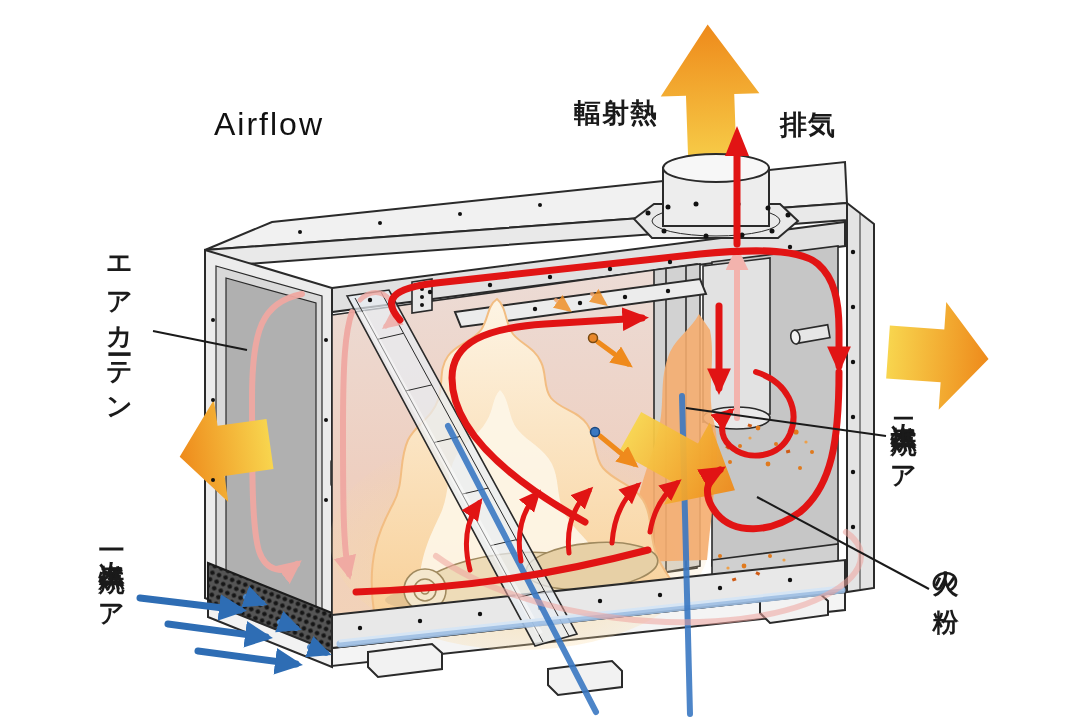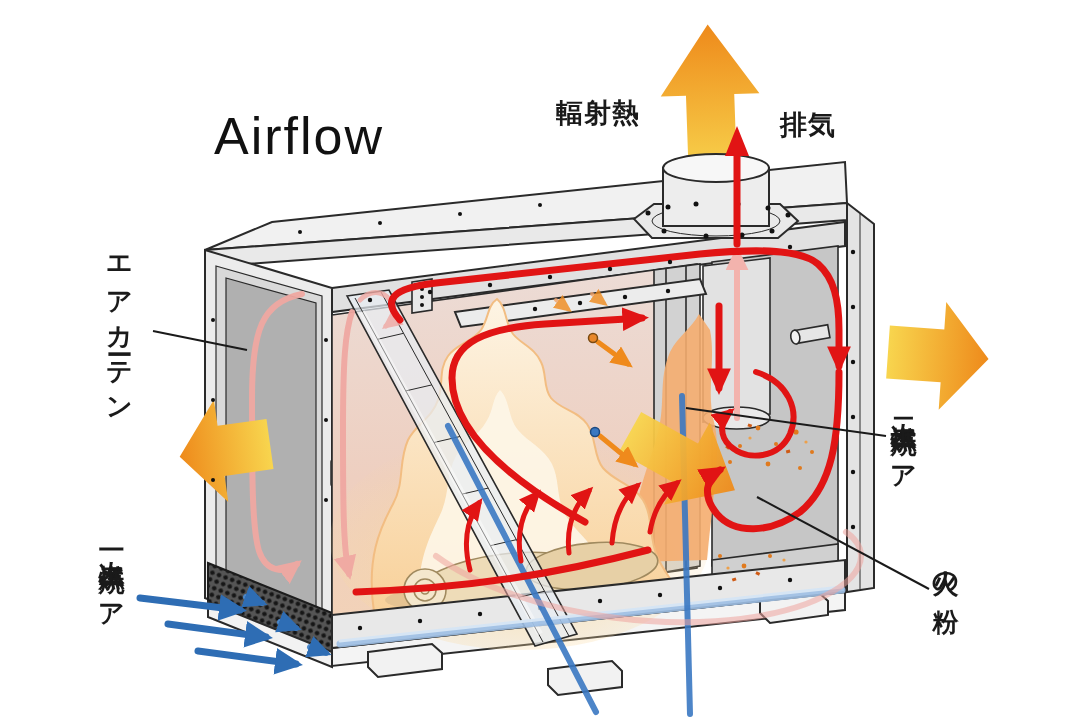--- a/index.html
+++ b/index.html
@@ -2,21 +2,21 @@
 <html><head>
 <meta charset="utf-8">
 <style>
   html,body{margin:0;padding:0;background:#ffffff;}
   #stage{position:relative;width:1080px;height:720px;background:#ffffff;overflow:hidden;
          font-family:"Liberation Sans","DejaVu Sans",sans-serif;}
   #diagram-svg{position:absolute;left:0;top:0;}
   .lbl{position:absolute;color:#1a1a1a;font-weight:600;line-height:1.15;}
   .lbl-h{font-size:27px;letter-spacing:1px;}
   .lbl-v{writing-mode:vertical-rl;font-size:26px;letter-spacing:4px;font-weight:600;}
-  #title{position:absolute;left:214px;top:106px;font-size:52px;font-weight:400;
+  #title{position:absolute;left:214px;top:106px;font-size:32px;font-weight:400;
          letter-spacing:2px;color:#111;}
 </style>
 </head>
 <body>
 
 <div id="stage">
 
 <svg id="diagram-svg" width="1080" height="720" viewBox="0 0 1080 720">
 <defs>
   <linearGradient id="gradArrow" gradientUnits="userSpaceOnUse" x1="0" y1="0" x2="96" y2="0">
@@ -309,20 +309,20 @@
 </g>
 
 <g stroke="#1a1a1a" stroke-width="2">
   <line x1="153" y1="331" x2="247" y2="350"></line>
   <line x1="886" y1="436" x2="686" y2="408"></line>
   <line x1="929" y1="589" x2="757" y2="497"></line>
 </g>
 </svg>
 
 <div id="title">Airflow</div>
-<div class="lbl lbl-h" style="left:556px;top:98px;">輻射熱</div>
+<div class="lbl lbl-h" style="left:574px;top:98px;">輻射熱</div>
 <div class="lbl lbl-h" style="left:780px;top:110px;">排気</div>
 <div class="lbl lbl-v" style="left:104px;top:240px;">エアカーテン</div>
 <div class="lbl lbl-v" style="left:96px;top:536px;">一次燃焼エア</div>
 <div class="lbl lbl-v" style="left:888px;top:398px;">二次燃焼エア</div>
 <div class="lbl lbl-v" style="left:930px;top:550px;">火の粉</div>
 
 </div>
 
 </body></html>

